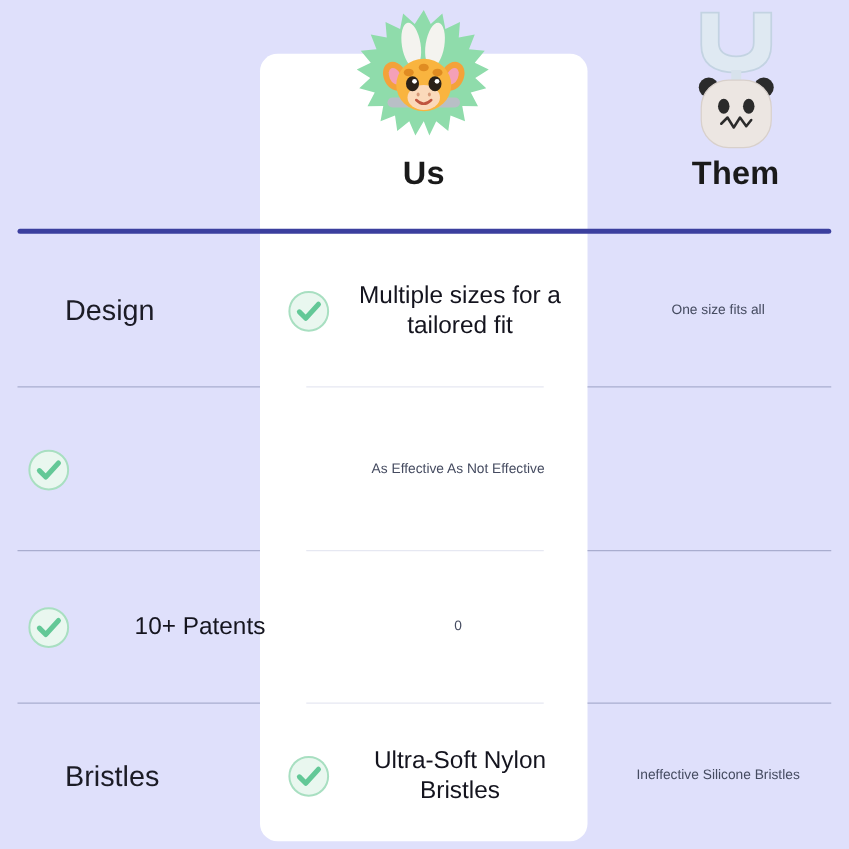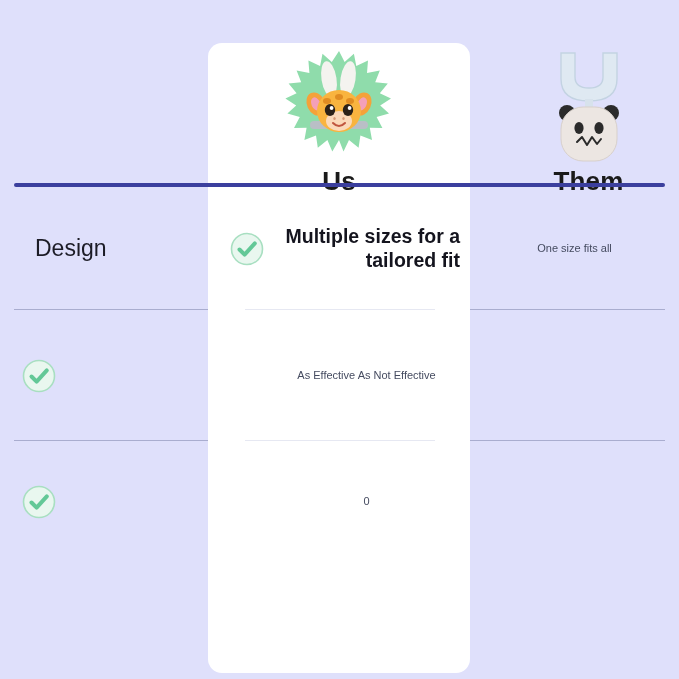--- a/index.html
+++ b/index.html
@@ -41,21 +41,20 @@
     top: 0;
     width: 679px;
     height: 183px;
     z-index: 3;
   }
 
   .head-col {
     position: absolute;
     top: 0;
     text-align: center;
-    margin-top: 43px;
   }
   .head-col.us   { left: 208px; width: 262px; }
   .head-col.them { left: 470px; width: 237px; }
 
   .head-art {
     height: 125px;
     display: flex;
     align-items: flex-start;
     justify-content: center;
     padding-top: 6px;
@@ -113,40 +112,40 @@
   }
 
   .cell {
     box-sizing: border-box;
     display: flex;
     align-items: center;
   }
 
   .cell-feature {
     width: 208px;
-    padding-left: 35px;
+    padding-left: 52px;
     color: #1c1c26;
     font-size: 23px;
     font-weight: 500;
   }
 
   .cell-us {
     width: 262px;
     justify-content: flex-start;
     padding-left: 22px;
     padding-right: 10px;
     gap: 12px;
   }
 
   .us-text {
     color: #14141e;
     font-size: 19.5px;
-    font-weight: bold;
+    font-weight: normal;
     line-height: 1.22;
-    text-align: right;
+    text-align: center;
     flex: 1;
   }
 
   .cell-them {
     width: 209px;
     justify-content: center;
     padding: 0 14px;
   }
 
   .them-text {
@@ -296,24 +295,41 @@
     </div>
 
     <div class="row" style="height:122px">
       <div class="cell cell-us">
         <span class="check">
           <svg width="34" height="34" viewBox="0 0 34 34">
             <circle cx="17" cy="17" r="15.5" fill="#e9f7ef" stroke="#a8dfc1" stroke-width="1.6"></circle>
             <path d="M9.5 17.5 L14.6 22.6 L24.8 11.4" fill="none" stroke="#63c897" stroke-width="4" stroke-linecap="round" stroke-linejoin="round"></path>
           </svg>
         </span>
+        <span class="us-text">10+ Patents</span>
       </div>
       <div class="cell cell-them">
         <span class="them-text">0</span>
       </div>
       <div class="sep sep-left"></div>
       <div class="sep sep-mid"></div>
       <div class="sep sep-right"></div>
     </div>
 
+    <div class="row" style="height:116px">
+      <div class="cell cell-feature">Bristles</div>
+      <div class="cell cell-us">
+        <span class="check">
+          <svg width="34" height="34" viewBox="0 0 34 34">
+            <circle cx="17" cy="17" r="15.5" fill="#e9f7ef" stroke="#a8dfc1" stroke-width="1.6"></circle>
+            <path d="M9.5 17.5 L14.6 22.6 L24.8 11.4" fill="none" stroke="#63c897" stroke-width="4" stroke-linecap="round" stroke-linejoin="round"></path>
+          </svg>
+        </span>
+        <span class="us-text">Ultra-Soft Nylon Bristles</span>
+      </div>
+      <div class="cell cell-them">
+        <span class="them-text">Ineffective Silicone Bristles</span>
+      </div>
+
+    </div>
 
   </div>
 </div>
 
 </body></html>

